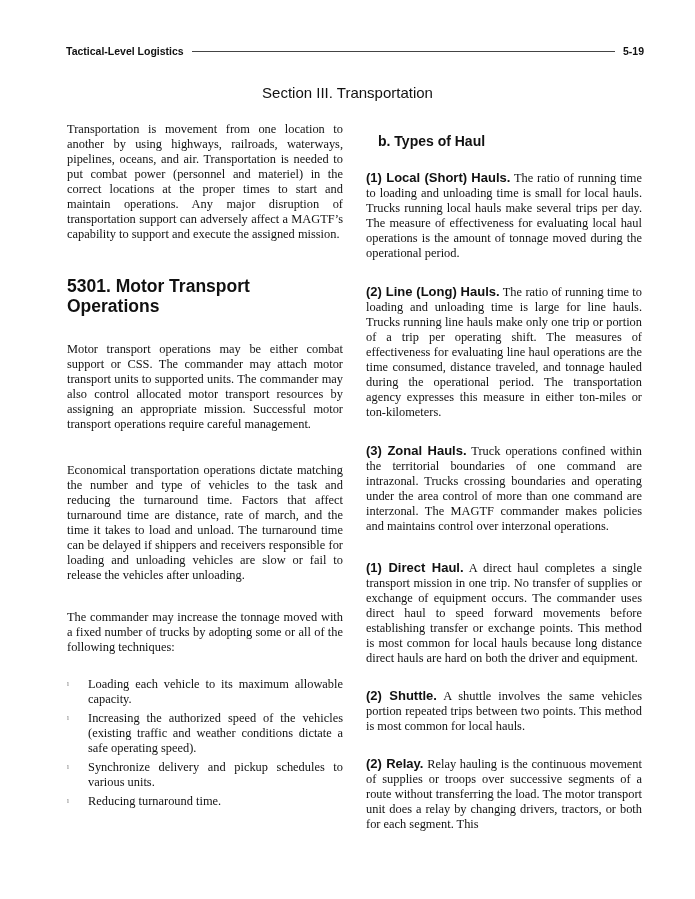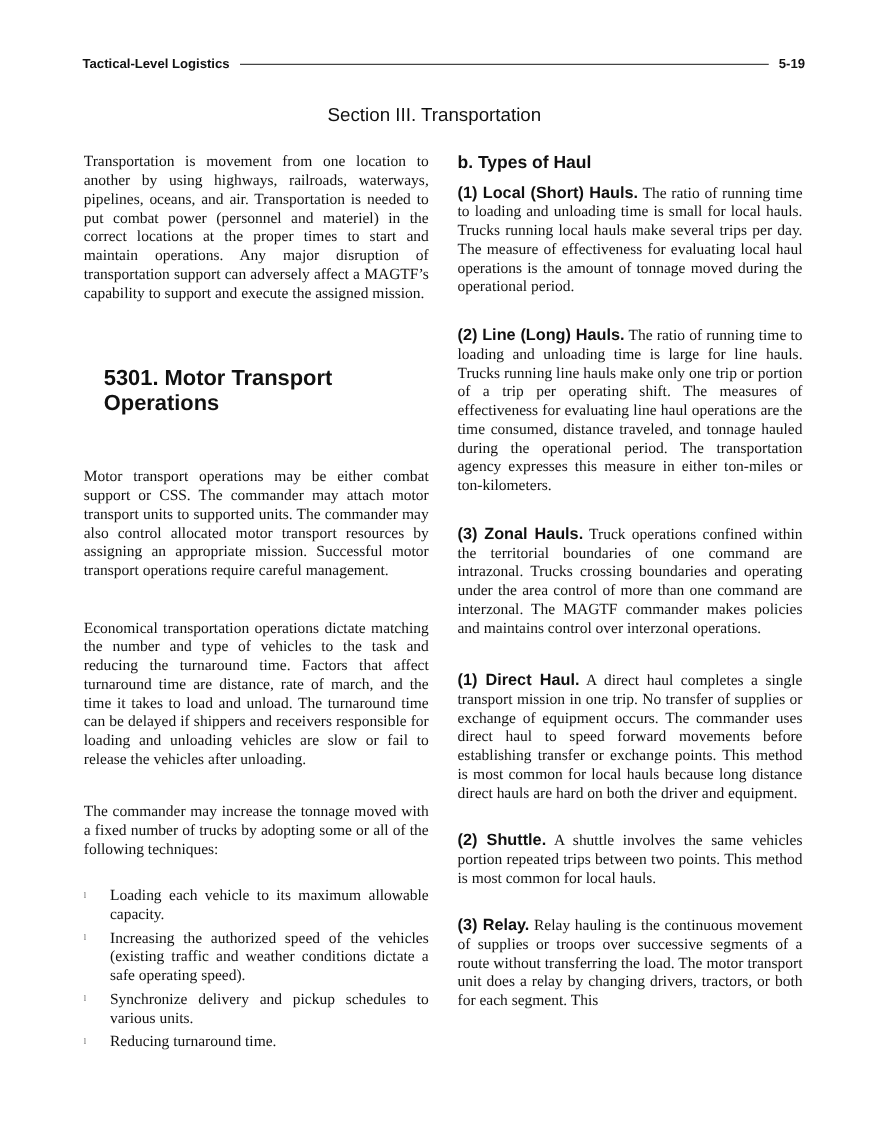--- a/index.html
+++ b/index.html
@@ -17,25 +17,25 @@
   }
   .col { position: absolute; top: 122px; width: 276px; }
   .col-left { left: 67px; }
   .col-right { left: 366px; width: 276px; }
   .body-text {
     font-family: "Liberation Serif", serif; font-size: 12.4px; line-height: 15px;
     text-align: justify; margin: 0;
   }
   .h-chapter {
     font-family: "Liberation Sans", sans-serif; font-weight: bold; font-size: 17.5px;
-    line-height: 20px; margin: 16px;
+    line-height: 20px; margin: 0;
   }
   .h-sub {
     font-family: "Liberation Sans", sans-serif; font-weight: bold; font-size: 14px;
-    line-height: 16px; margin: 0;
+    line-height: 16px; margin: 12px;
   }
   .run-in { font-family: "Liberation Sans", sans-serif; font-weight: bold; font-size: 13px; }
   ul.bullets { list-style: none; margin: 0; padding: 0; }
   ul.bullets li { position: relative; padding-left: 21px; margin: 0 0 4px 0; }
   ul.bullets li .bullet { position: absolute; left: 0; top: 0; font-size: 7px; color: #666; line-height: 15px; }
 </style>
 </head>
 <body>
 
 <div class="page">
@@ -88,16 +88,16 @@
     <p class="body-text"><span class="run-in">(3)  Zonal Hauls.</span><span> Truck operations confined within the territorial boundaries of one command are intrazonal. Trucks crossing boundaries and operating under the area control of more than one command are interzonal. The MAGTF commander makes policies and maintains control over interzonal operations.</span></p>
 
     <div style="height:19px"></div>
     <div style="height:7px"></div>
     <p class="body-text"><span class="run-in">(1)  Direct Haul.</span><span> A direct haul completes a single transport mission in one trip. No transfer of supplies or exchange of equipment occurs. The commander uses direct haul to speed forward movements before establishing transfer or exchange points. This method is most common for local hauls because long distance direct hauls are hard on both the driver and equipment.</span></p>
 
     <div style="height:22px"></div>
     <p class="body-text"><span class="run-in">(2)  Shuttle.</span><span> A shuttle involves the same vehicles portion repeated trips between two points. This method is most common for local hauls.</span></p>
 
     <div style="height:22px"></div>
-    <p class="body-text"><span class="run-in">(3)  Relay.</span><span> Relay hauling is the continuous movement of supplies or troops over successive segments of a route without transferring the load. The motor transport unit does a relay by changing drivers, tractors, or both for each segment. This</span></p>
+    <p class="body-text"><span class="run-in">(2)  Relay.</span><span> Relay hauling is the continuous movement of supplies or troops over successive segments of a route without transferring the load. The motor transport unit does a relay by changing drivers, tractors, or both for each segment. This</span></p>
   </div>
 
 </div>
 
 </body></html>

